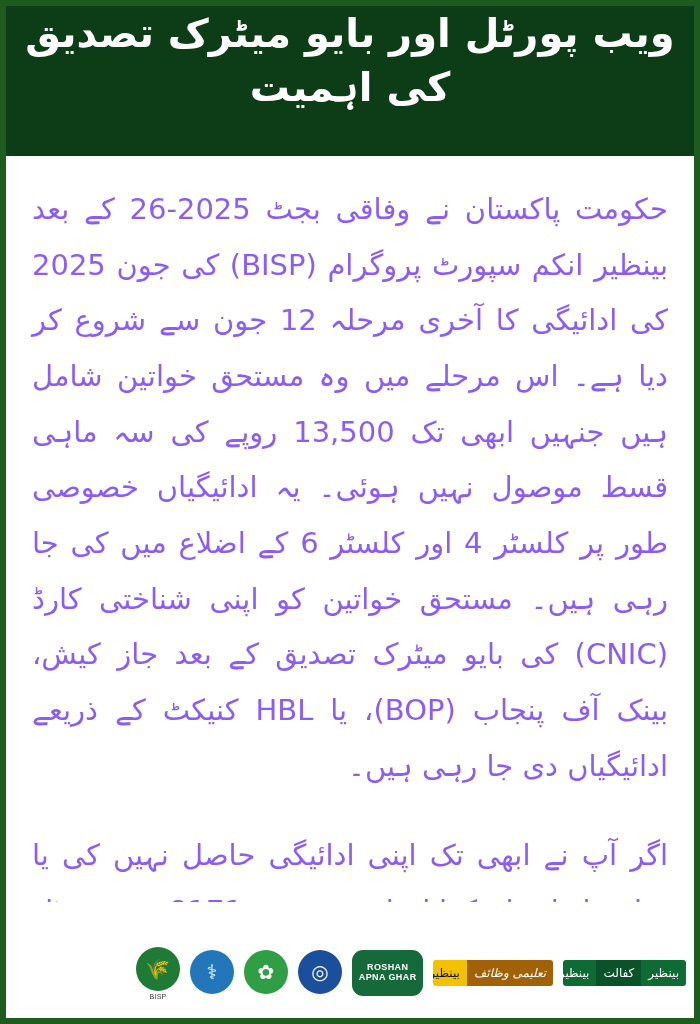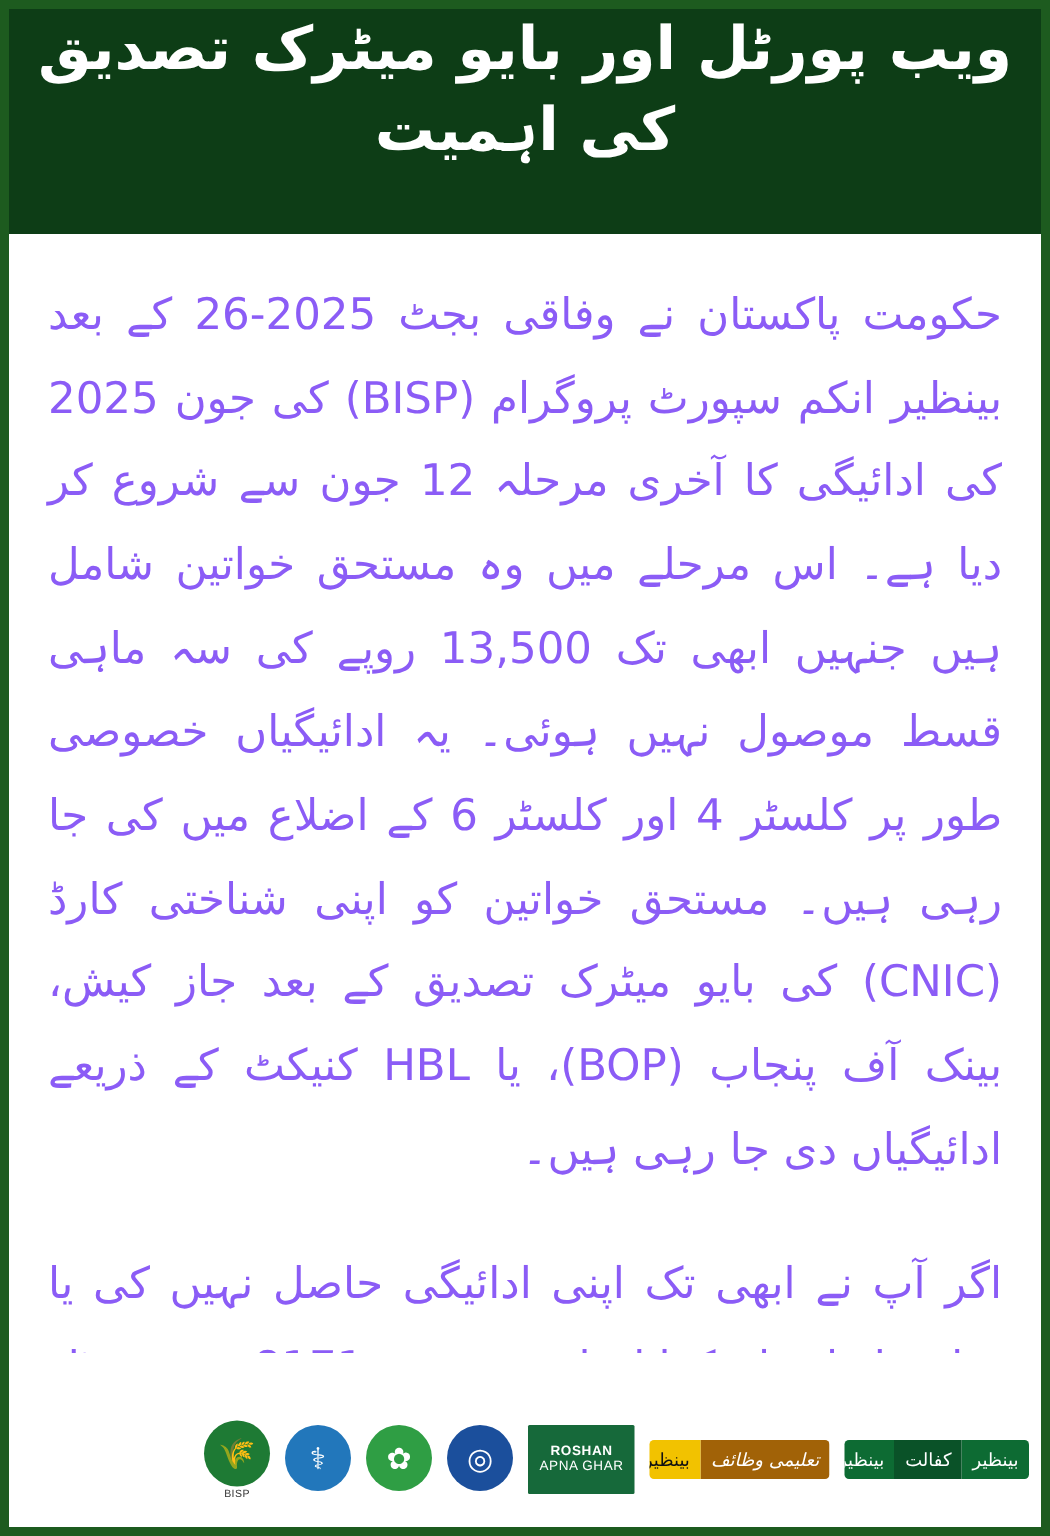--- a/index.html
+++ b/index.html
@@ -182,31 +182,31 @@
     letter-spacing: .3px;
   }
   .c-bisp   { background: #1e7a34; }
   .c-health { background: #2277bb; }
   .c-nashu  { background: #2f9e44; }
   .c-edu    { background: #1b4f9c; }
   .roshan-box {
     width: 78px;
     height: 46px;
     background: #16693a;
-    border-radius: 1px;
+    border-radius: 11px;
     color: #ffffff;
     display: flex;
     flex-direction: column;
     align-items: center;
     justify-content: center;
     font-family: "Liberation Sans", sans-serif;
     line-height: 1.1;
   }
   .roshan-line1 { font-size: 9px; font-weight: bold; letter-spacing: .4px; }
-  .roshan-line2 { font-size: 9px; font-weight: normal; letter-spacing: .4px; }
+  .roshan-line2 { font-size: 9px; font-weight: bold; letter-spacing: .4px; }
   .yellow-strip {
     display: flex;
     flex-direction: row;
     align-items: center;
     height: 26px;
     border-radius: 3px;
     overflow: hidden;
     direction: rtl;
   }
   .ys-item {

